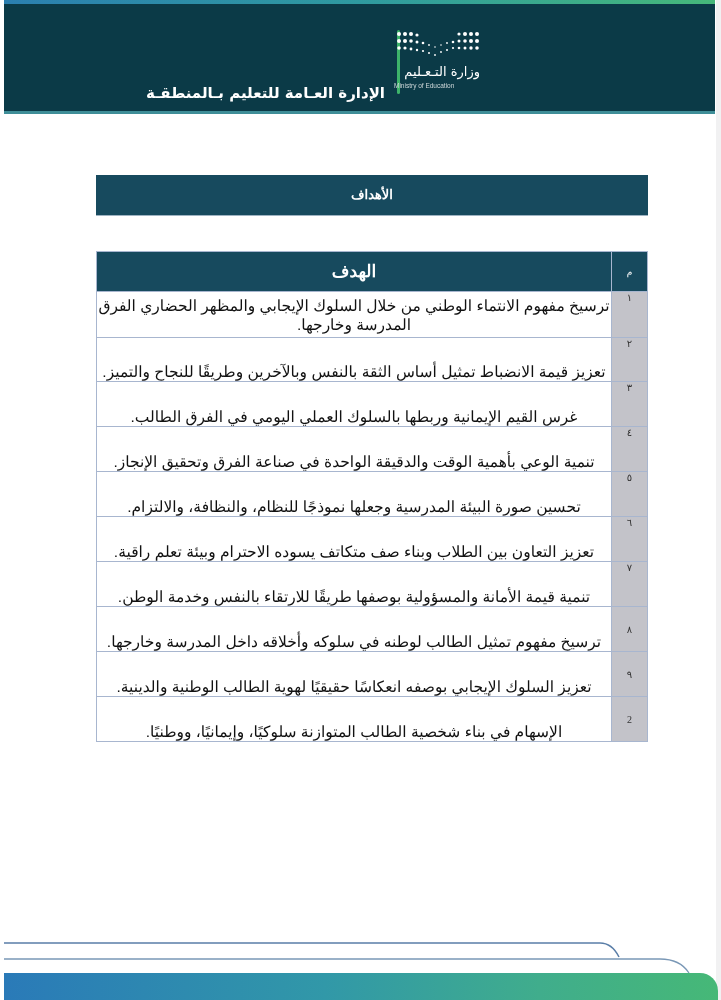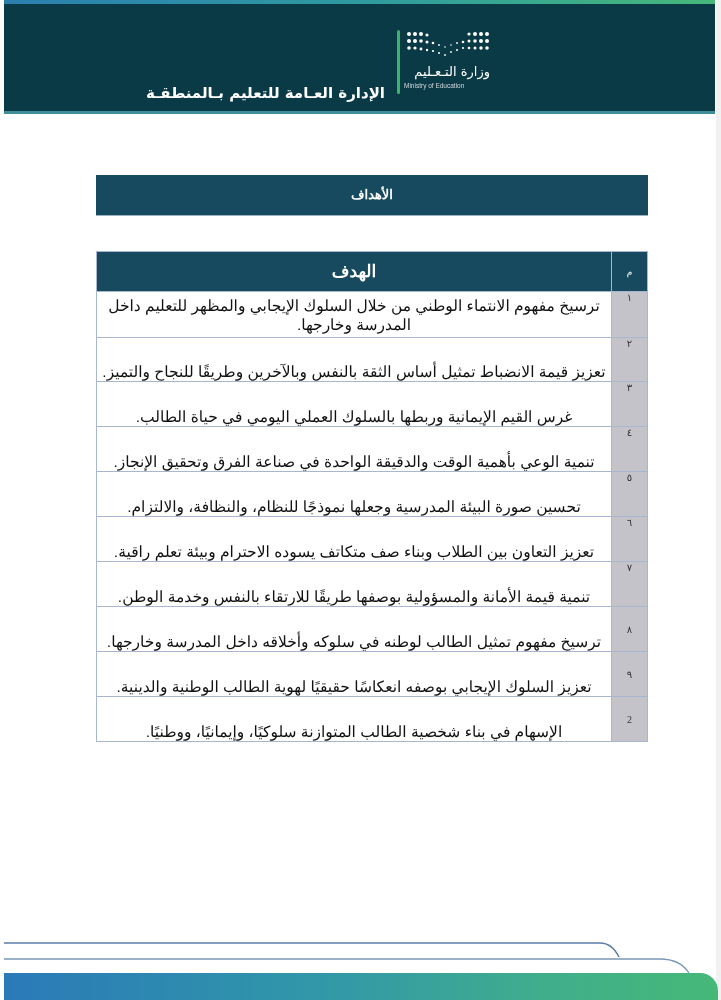--- a/index.html
+++ b/index.html
@@ -25,21 +25,21 @@
   }
   .header-text {
     position: absolute; right: 330px; top: 38px; direction: rtl; text-align: right;
     color: #ffffff; font-family: "DejaVu Sans", sans-serif; font-weight: bold; margin-top: 43px;
   }
   .header-line1 { font-size: 15px; line-height: 24px; white-space: nowrap; }
   .header-line2 { font-size: 15px; line-height: 28px; white-space: nowrap; }
   .header-divider {
     position: absolute; left: 393px; top: 30px; width: 3px; height: 64px; background: #3db36a; border-radius: 2px;
   }
-  .logo { position: absolute; left: 400px; top: 30px; width: 90px; height: 62px; }
+  .logo { position: absolute; left: 390px; top: 30px; width: 90px; height: 62px; }
   .logo-dots { position: absolute; left: 2px; top: 0; }
   .logo-ar {
     position: absolute; left: 0; top: 34px; width: 86px; text-align: right; direction: rtl;
     color: #ffffff; font-size: 13px; line-height: 16px; white-space: nowrap;
   }
   .logo-en {
     position: absolute; left: 0; top: 52px; width: 90px; text-align: left;
     color: #cfd8da; font-size: 6.5px; line-height: 8px; white-space: nowrap; font-family: "Liberation Sans", sans-serif;
   }
 
@@ -145,29 +145,29 @@
 <table class="goals">
   <thead>
     <tr>
       <th class="col-num">م</th>
       <th class="col-goal">الهدف</th>
     </tr>
   </thead>
   <tbody>
     <tr class="r-h1">
       <td class="num">١</td>
-      <td class="goal top">ترسيخ مفهوم الانتماء الوطني من خلال السلوك الإيجابي والمظهر للتعليم داخل المدرسة وخارجها.</td>
+      <td class="goal top">ترسيخ مفهوم الانتماء الوطني من خلال السلوك الإيجابي والمظهر الحضاري الفرق المدرسة وخارجها.</td>
     </tr>
     <tr class="r-h2">
       <td class="num">٢</td>
       <td class="goal">تعزيز قيمة الانضباط تمثيل أساس الثقة بالنفس وبالآخرين وطريقًا للنجاح والتميز.</td>
     </tr>
     <tr class="r-h3">
       <td class="num">٣</td>
-      <td class="goal">غرس القيم الإيمانية وربطها بالسلوك العملي اليومي في حياة الطالب.</td>
+      <td class="goal">غرس القيم الإيمانية وربطها بالسلوك العملي اليومي في الفرق الطالب.</td>
     </tr>
     <tr class="r-h3">
       <td class="num">٤</td>
       <td class="goal">تنمية الوعي بأهمية الوقت والدقيقة الواحدة في صناعة الفرق وتحقيق الإنجاز.</td>
     </tr>
     <tr class="r-h3">
       <td class="num">٥</td>
       <td class="goal">تحسين صورة البيئة المدرسية وجعلها نموذجًا للنظام، والنظافة، والالتزام.</td>
     </tr>
     <tr class="r-h3">

